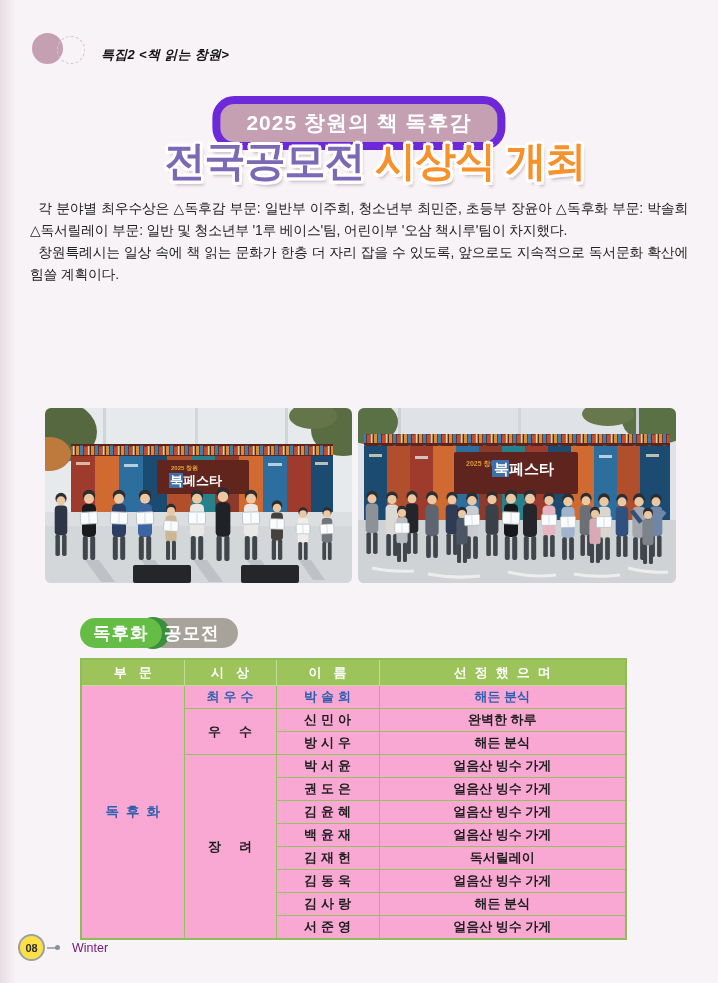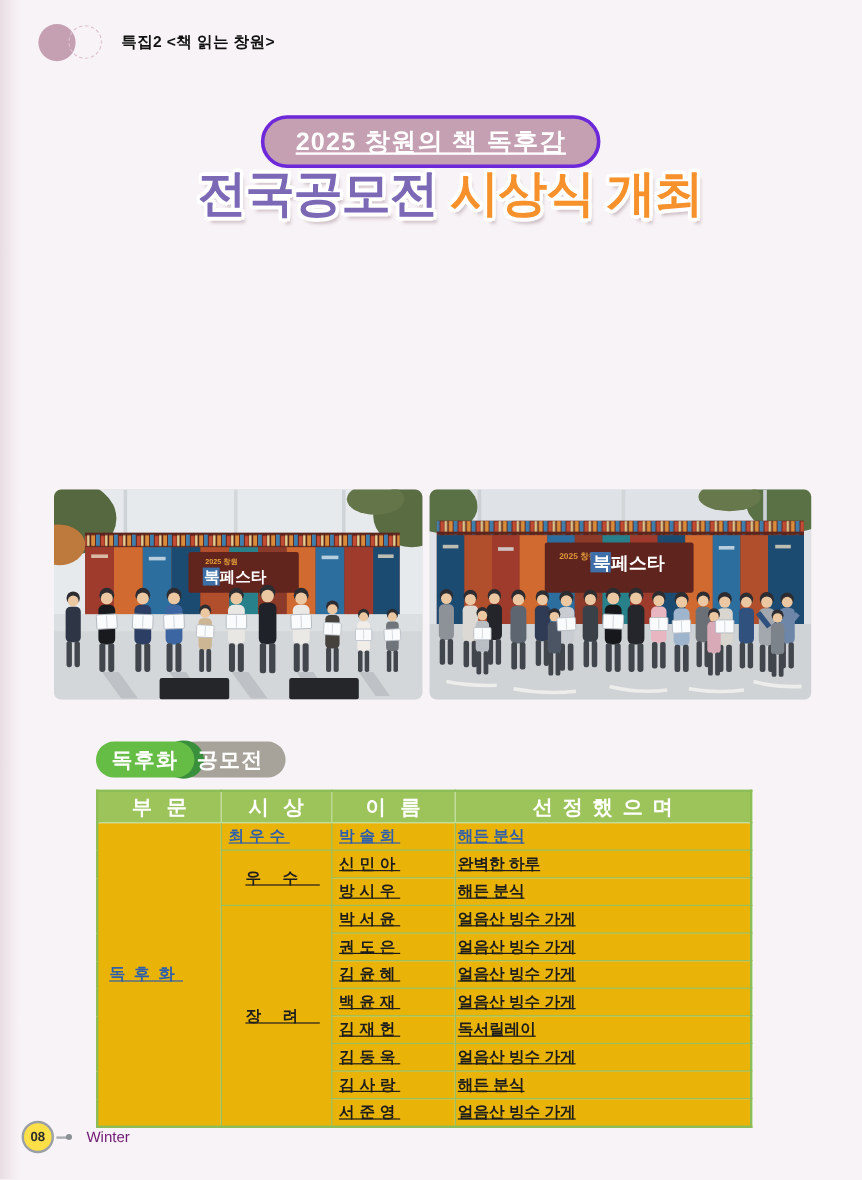--- a/index.html
+++ b/index.html
@@ -9,32 +9,31 @@
     font-family:"Liberation Sans","DejaVu Sans",sans-serif;
     color:#1f1f1f;
   }
   body::before{ 
     content:"";position:absolute;left:0;top:0;bottom:0;width:16px;
     background:linear-gradient(90deg,rgba(176,142,160,.22),rgba(176,142,160,0));
     pointer-events:none;z-index:50;
   }
 
   
-  .eyebrow{position:absolute;top:18px;left:32px;height:34px;display:flex;align-items:center;}
+  .eyebrow{position:absolute;top:30px;left:32px;height:34px;display:flex;align-items:flex-end;font-style:italic;}
   .eyebrow .dot{width:31px;height:31px;border-radius:50%;background:#c5a0b3;}
   .eyebrow .dash{width:26px;height:26px;border-radius:50%;border:1.5px dashed #dcc0cf;margin-left:-6px;}
   .eyebrow .txt{margin-left:16px;font-size:13px;font-weight:bold;color:#111;letter-spacing:.3px;}
 
   
   .badge{
     position:absolute;top:96px;left:50%;transform:translateX(-50%);
-    background:#c59fb2;border:3px solid #6d28d9;border-radius:22px;
+    background:#c59fb2;border:8px solid #6d28d9;border-radius:22px;
     padding:5px 26px;color:#fff;font-size:21px;font-weight:900;letter-spacing:1px;
     white-space:nowrap;
-    text-decoration:underline;
   }
   .headline{
     position:absolute;top:134px;left:16px;width:100%;text-align:center;
     font-size:41px;font-weight:900;letter-spacing:-1px;white-space:nowrap;
   }
   .headline span{
     text-shadow:
       -2.5px -2.5px 0 #fff, 2.5px -2.5px 0 #fff, -2.5px 2.5px 0 #fff, 2.5px 2.5px 0 #fff,
       0 -3px 0 #fff, 0 3px 0 #fff, -3px 0 0 #fff, 3px 0 0 #fff,
       3px 5px 3px rgba(150,125,135,.45);
@@ -58,25 +57,25 @@
   .section-pill .green{position:absolute;left:0;top:0;width:82px;height:30px;background:#66bd45;border-radius:16px;}
   .section-pill .lbl{position:absolute;top:0;height:30px;line-height:30px;color:#fff;font-weight:900;font-size:17.5px;letter-spacing:1px;}
   .section-pill .l1{left:13px;}
   .section-pill .l2{left:84px;}
 
   
   table.award{position:absolute;top:658px;left:80px;border-collapse:collapse;table-layout:fixed;
     font-size:13px;background:#fcfdf6;border:2px solid #8cbd57;}
   table.award th{
     background:#9cc45b;color:#fff;font-weight:800;height:23px;
-    border:1px solid #c2dc99;font-size:17px;
+    border:1px solid #c2dc99;font-size:13px;
   }
   table.award td{
-    border:1px solid #95c163;height:22px;vertical-align:middle;
-    font-weight:600;color:#1d1d1d;background:#eab308;padding:0 2px;text-decoration:underline;
+    border:1px solid #95c163;height:22px;text-align:center;vertical-align:middle;
+    font-weight:600;color:#1d1d1d;background:#f9a8d4;padding:0 2px;
   }
   td.cat{background:#e3efd4;font-weight:800;letter-spacing:7px;text-indent:7px;font-size:13.5px;}
   td.award-cell{background:#eff6e2;font-weight:800;}
   .ls-wide{letter-spacing:18px;text-indent:18px;}
   .ls-mid{letter-spacing:4px;text-indent:4px;}
   .th-sp{letter-spacing:12px;text-indent:12px;}
   .th-sp2{letter-spacing:8px;text-indent:8px;}
   td.name{letter-spacing:4px;text-indent:4px;font-weight:700;margin-top:46px;}
   tr.hl td{color:#2d5fae;font-weight:800;}
 
@@ -121,20 +120,22 @@
 </div>
 
 <div class="badge">2025 창원의 책 독후감</div>
 <div class="headline">
   <span class="t-purple">전국공모전</span>
   <span> </span>
   <span class="t-orange">시상식 개최</span>
 </div>
 
 <div class="article">
+  <p>각 분야별 최우수상은 △독후감 부문: 일반부 이주희, 청소년부 최민준, 초등부 장윤아 △독후화 부문: 박솔희 △독서릴레이 부문: 일반 및 청소년부 '1루 베이스'팀, 어린이부 '오삼 책시루'팀이 차지했다.</p>
+  <p>창원특례시는 일상 속에 책 읽는 문화가 한층 더 자리 잡을 수 있도록, 앞으로도 지속적으로 독서문화 확산에 힘쓸 계획이다.</p>
 </div>
 
 <div class="photos">
 
   <svg class="photo" width="307" height="175" viewBox="0 0 307 175">
     <rect width="307" height="175" fill="#e7eaec"></rect>
     <ellipse cx="16" cy="24" rx="36" ry="30" fill="#55683f"></ellipse>
     <ellipse cx="4" cy="46" rx="22" ry="17" fill="#bd7a3c"></ellipse>
     <ellipse cx="298" cy="22" rx="32" ry="26" fill="#5a6c42"></ellipse>
     <ellipse cx="268" cy="8" rx="24" ry="13" fill="#647549"></ellipse>

